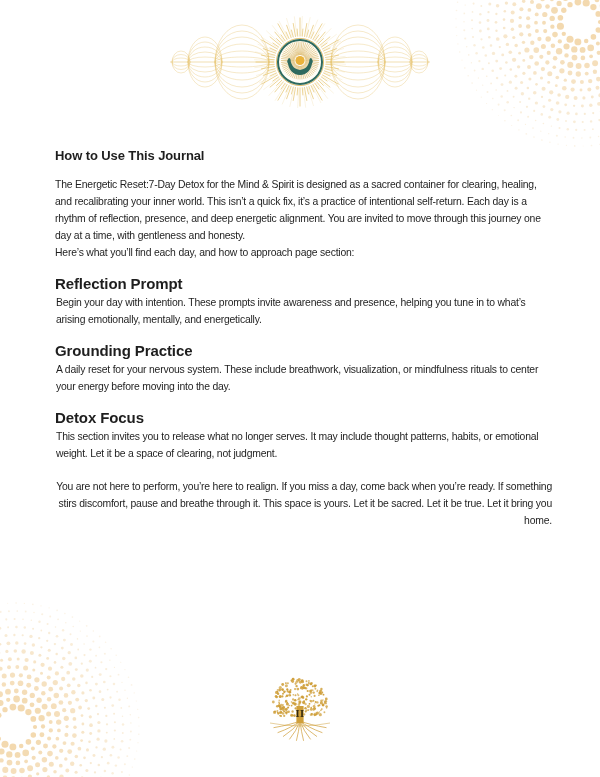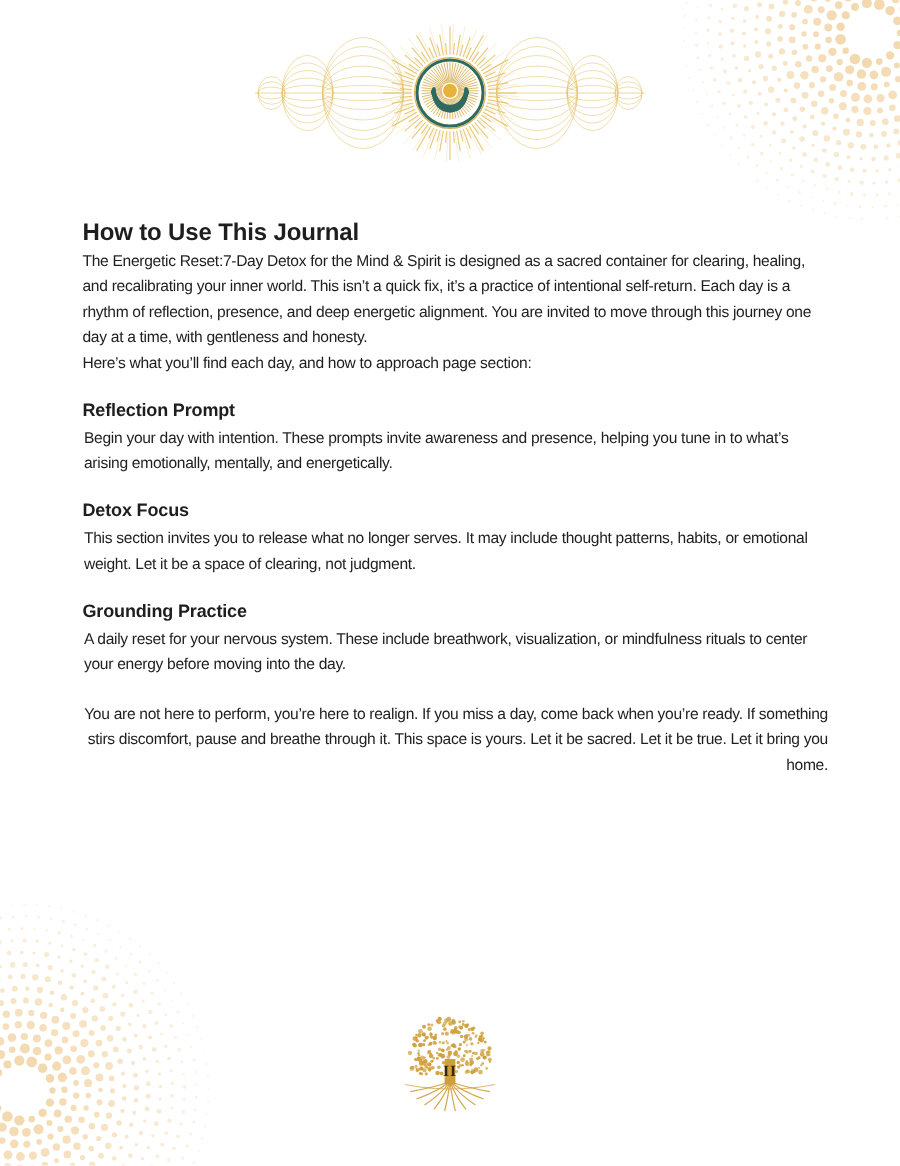--- a/index.html
+++ b/index.html
@@ -16,29 +16,29 @@
     pointer-events:none;
   }
   .content{
     position:absolute;
     left:55px;top:147px;width:497px;
     font-size:10.4px;
     line-height:17px;
     letter-spacing:-0.2px;
   }
   .doc-title{
-    font-size:16px;
+    font-size:13px;
     font-weight:bold;
-    margin:0 0 2px 0;
+    margin:0 0 12px 0;
     letter-spacing:-0.1px;
   }
   .intro p{margin:0;}
   .section{margin-top:14px;}
   .section h2{
-    font-size:12px;
+    font-size:15px;
     font-weight:bold;
     margin:0 0 2px 0;
     letter-spacing:-0.1px;
   }
   .section p{margin:1px;}
   .closing{margin-top:16px;}
   .closing p{margin:0;text-align:right;}
 </style>
 </head>
 <body>
@@ -1119,27 +1119,27 @@
     <p>The Energetic Reset:7-Day Detox for the Mind &amp; Spirit is designed as a sacred container for clearing, healing, and recalibrating your inner world. This isn’t a quick fix, it’s a practice of intentional self-return. Each day is a rhythm of reflection, presence, and deep energetic alignment. You are invited to move through this journey one day at a time, with gentleness and honesty.</p>
     <p>Here’s what you’ll find each day, and how to approach page section:</p>
   </div>
 
   <div class="section">
     <h2>Reflection Prompt</h2>
     <p>Begin your day with intention. These prompts invite awareness and presence, helping you tune in to what’s arising emotionally, mentally, and energetically.</p>
   </div>
 
   <div class="section">
-    <h2>Detox Focus</h2>
-    <p>This section invites you to release what no longer serves. It may include thought patterns, habits, or emotional weight. Let it be a space of clearing, not judgment.</p>
+    <h2>Grounding Practice</h2>
+    <p>A daily reset for your nervous system. These include breathwork, visualization, or mindfulness rituals to center your energy before moving into the day.</p>
   </div>
 
   <div class="section">
-    <h2>Grounding Practice</h2>
-    <p>A daily reset for your nervous system. These include breathwork, visualization, or mindfulness rituals to center your energy before moving into the day.</p>
+    <h2>Detox Focus</h2>
+    <p>This section invites you to release what no longer serves. It may include thought patterns, habits, or emotional weight. Let it be a space of clearing, not judgment.</p>
   </div>
 
   <div class="section">
   </div>
 
   <div class="closing">
     <p>You are not here to perform, you’re here to realign. If you miss a day, come back when you’re ready. If something stirs discomfort, pause and breathe through it. This space is yours. Let it be sacred. Let it be true. Let it bring you home.</p>
   </div>
 </div>
 

